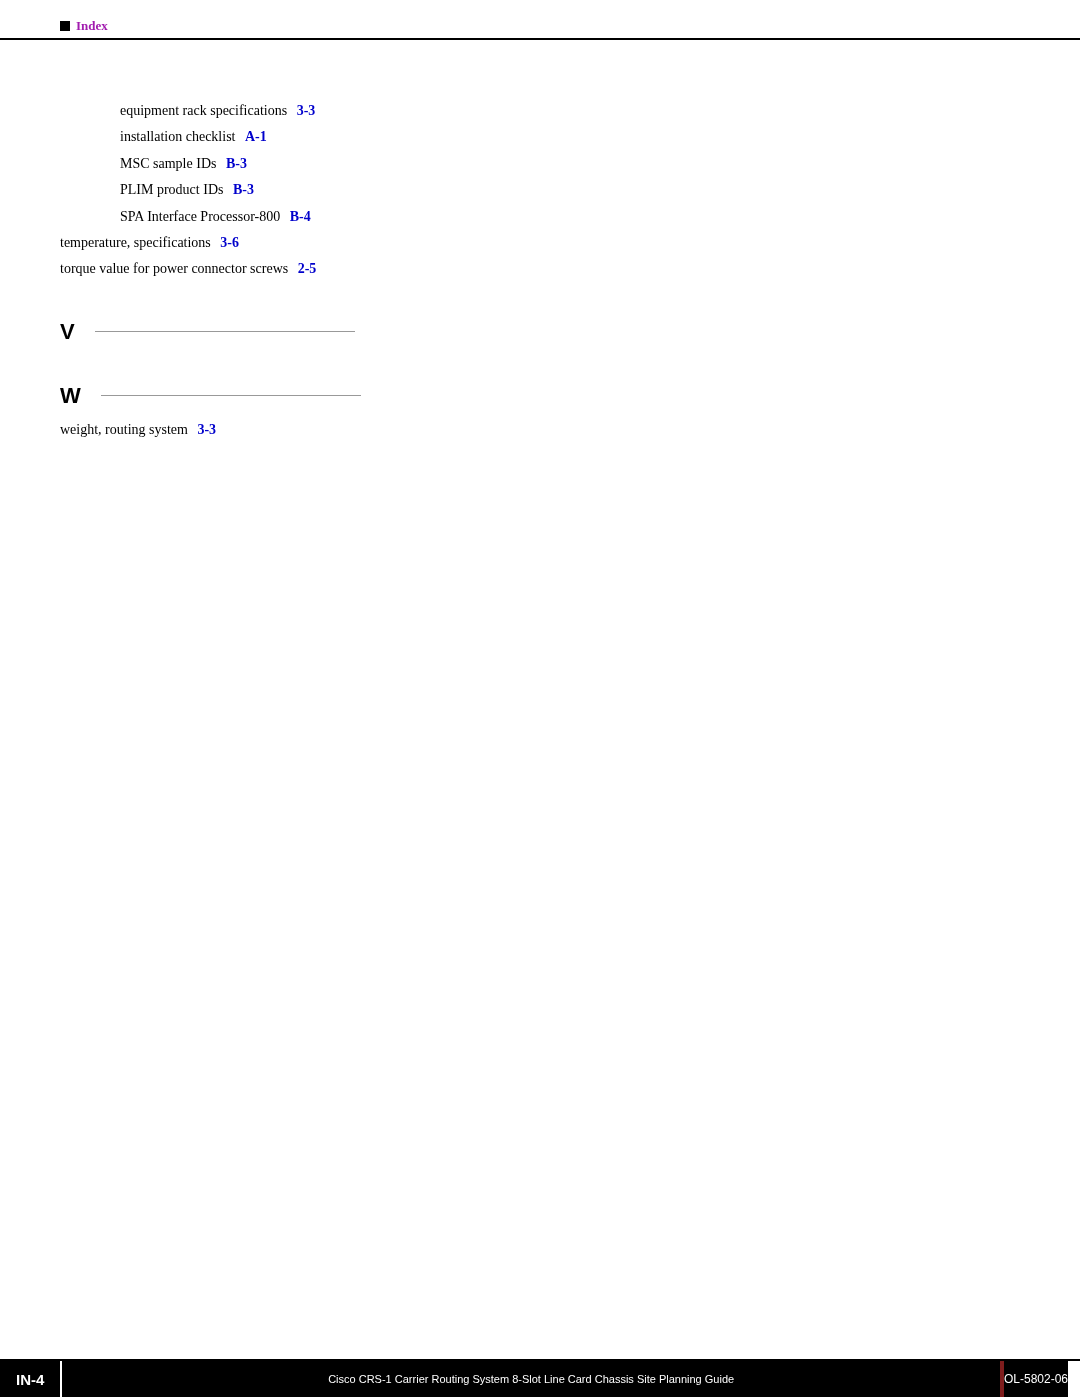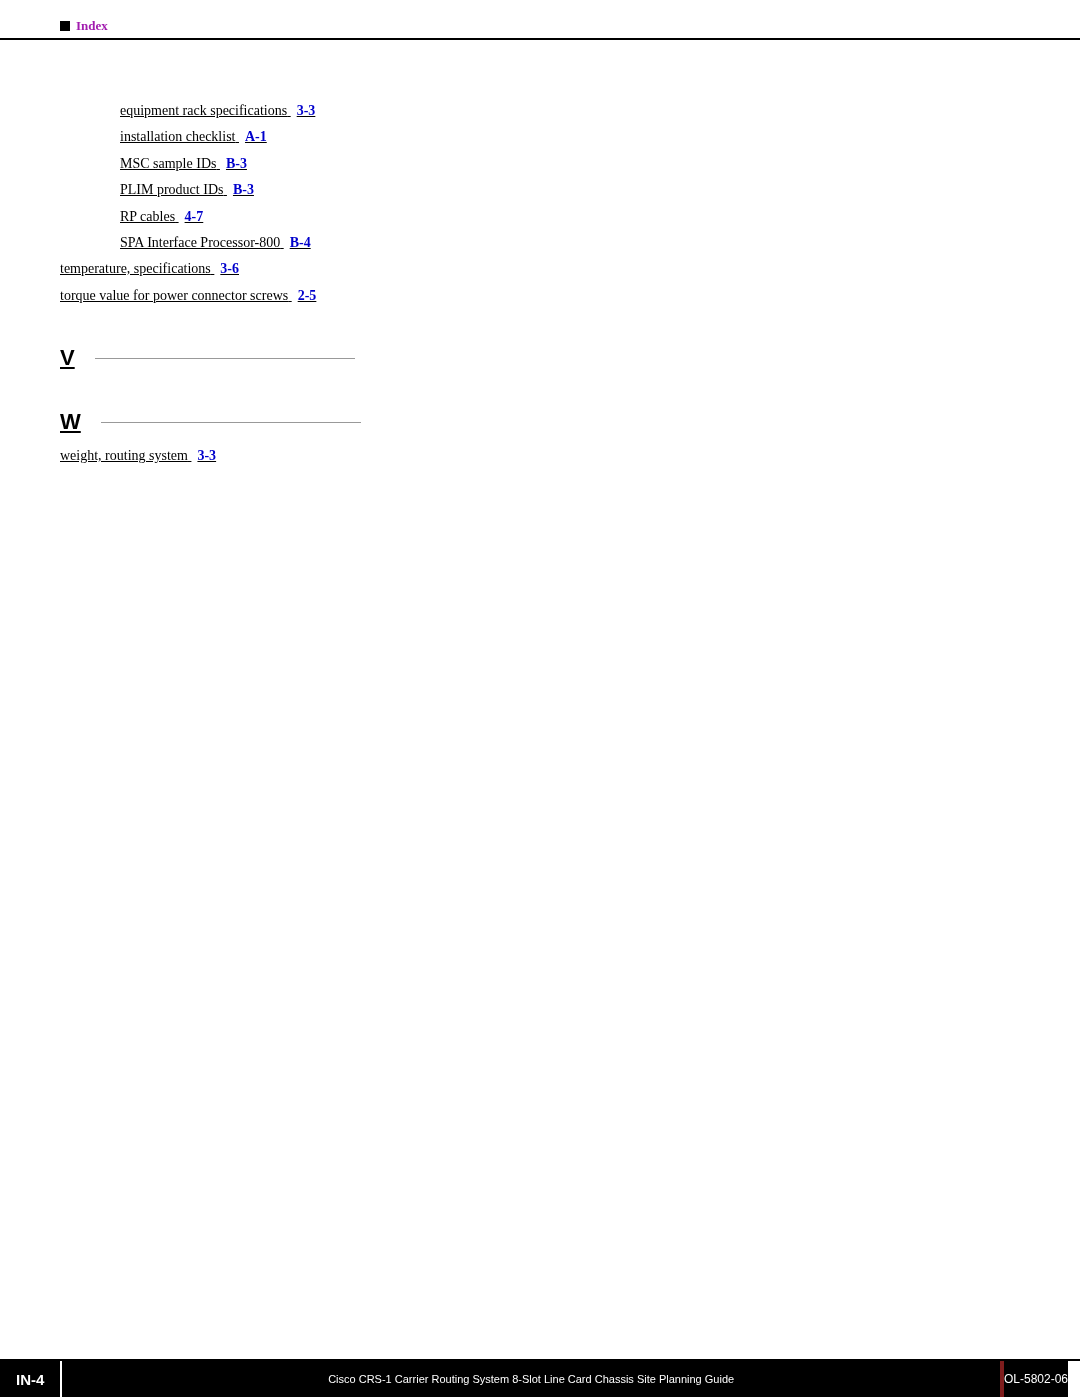--- a/index.html
+++ b/index.html
@@ -57,21 +57,20 @@
       font-weight: bold;
       color: #a21caf;
     }
 
     
     .content {
       position: absolute;
       top: 60px;
       left: 60px;
       right: 76px;
-      text-decoration: underline;
     }
 
     
     .index-entries {
       margin-top: 40px;
     }
 
     .entry {
       margin-bottom: 4px;
       line-height: 1.6;
@@ -201,24 +200,20 @@
       <div class="sub-entry entry">
         <span class="entry-text">MSC sample IDs</span>
         <a class="entry-link">B-3</a>
       </div>
 
       <div class="sub-entry entry">
         <span class="entry-text">PLIM product IDs</span>
         <a class="entry-link">B-3</a>
       </div>
 
-      <div class="sub-entry entry">
-        <span class="entry-text">RP cables</span>
-        <a class="entry-link">4-7</a>
-      </div>
 
 
       <div class="sub-entry entry">
         <span class="entry-text">SPA Interface Processor-800</span>
         <a class="entry-link">B-4</a>
       </div>
 
 
       <div class="entry" style="margin-top: 2px;">
         <span class="entry-text">temperature, specifications</span>

